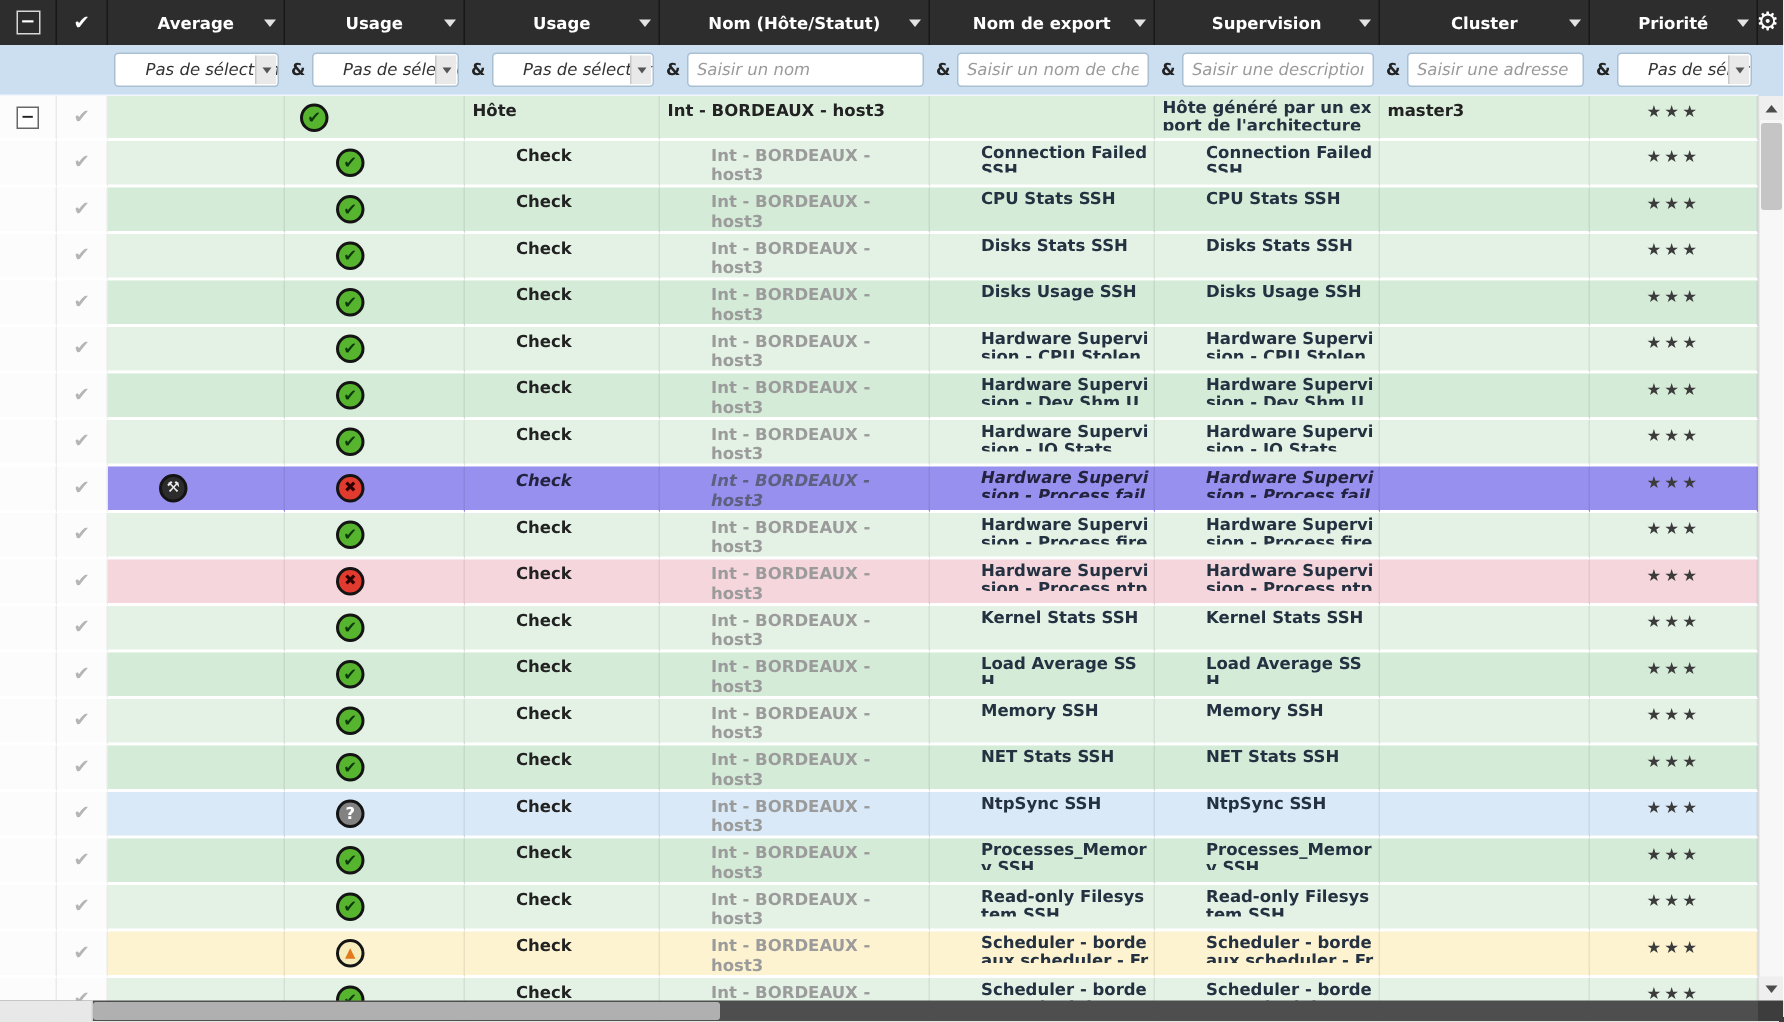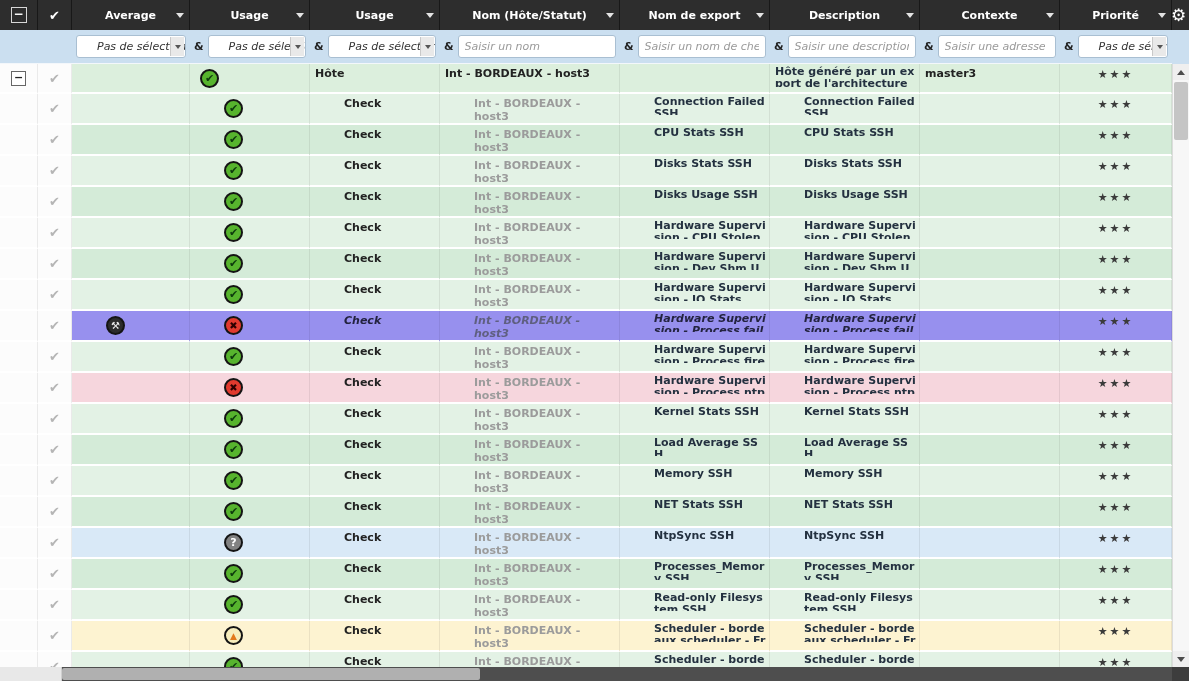--- a/index.html
+++ b/index.html
@@ -144,25 +144,25 @@
         </th>
         <th class="colhead">
           <span>Nom (Hôte/Statut)</span>
           <span class="chev"></span>
         </th>
         <th class="colhead">
           <span>Nom de export</span>
           <span class="chev"></span>
         </th>
         <th class="colhead">
-          <span>Description</span>
+          <span>Supervision</span>
           <span class="chev"></span>
         </th>
         <th class="colhead">
-          <span>Contexte</span>
+          <span>Cluster</span>
           <span class="chev"></span>
         </th>
         <th class="colhead">
           <span>Priorité</span>
           <span class="chev"></span>
         </th>
       </tr>
       <tr class="filters">
         <td></td>
         <td></td>

